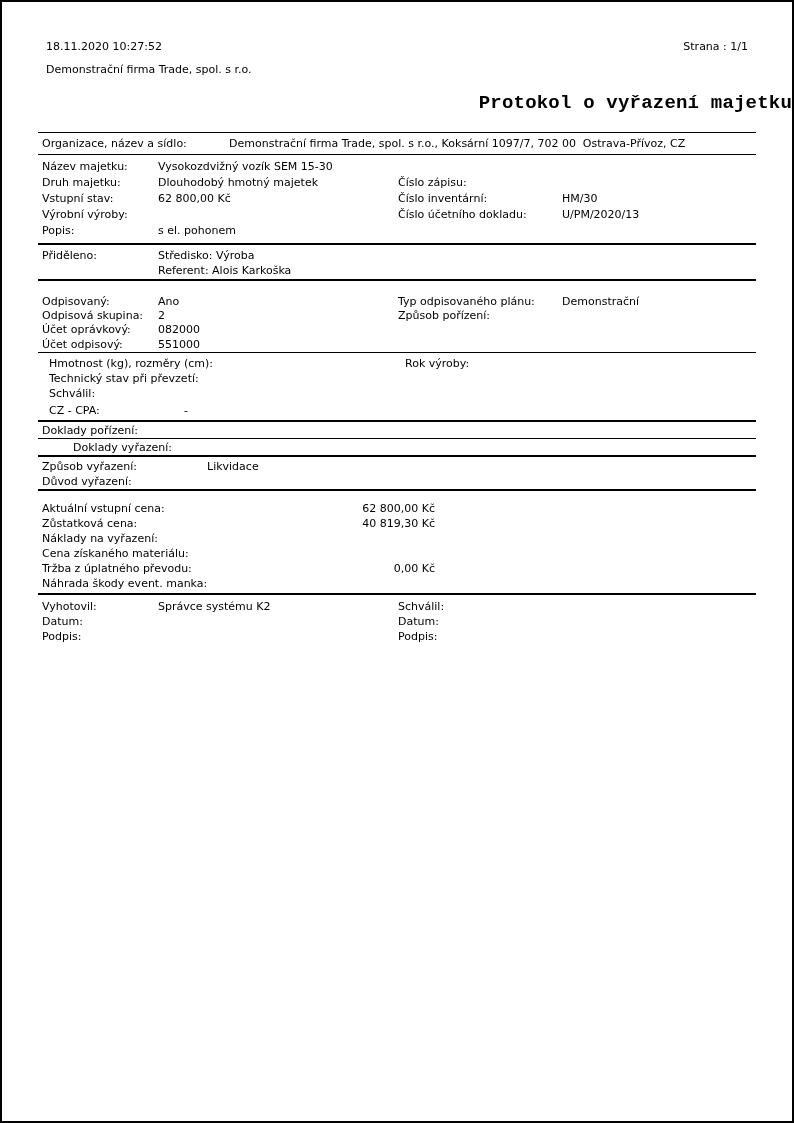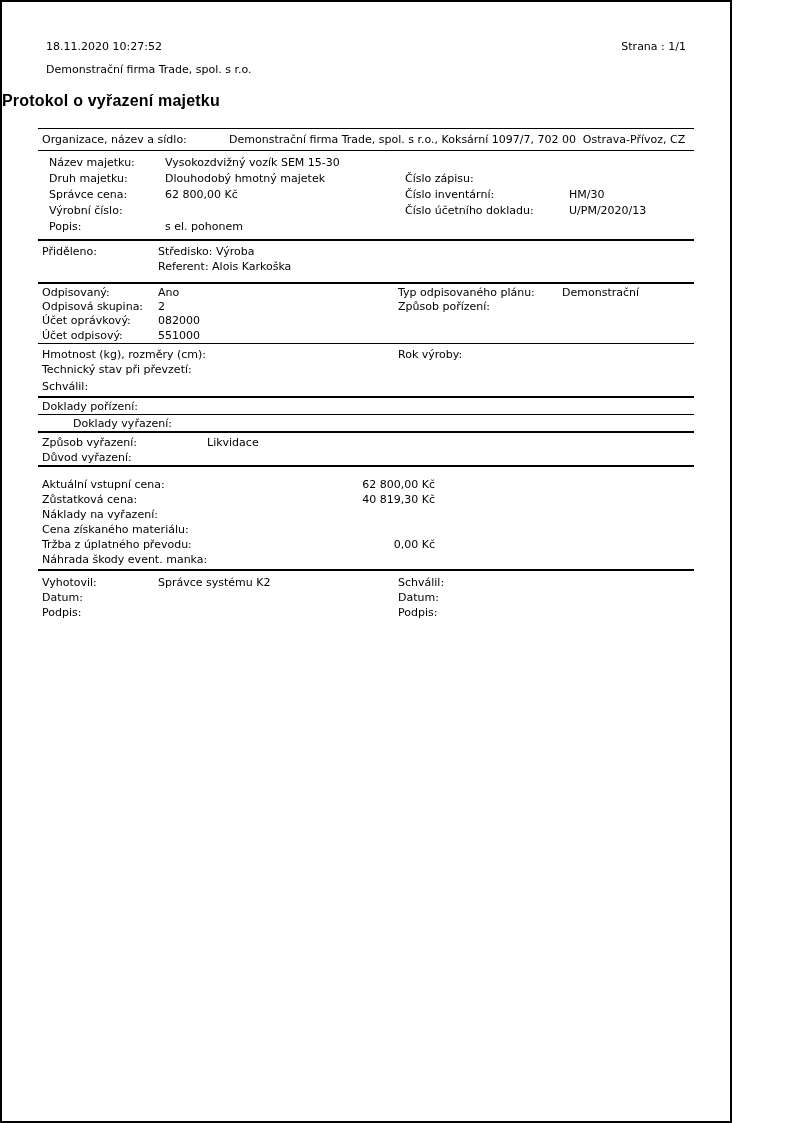--- a/index.html
+++ b/index.html
@@ -1,51 +1,51 @@
 <!DOCTYPE html>
 <html><head>
 <meta charset="utf-8">
 <style>
   html,body{margin:0;padding:0;background:#fff;}
   .page{
-    position:relative;width:732px;height:1123px;box-sizing:border-box;
+    position:relative;width:794px;height:1123px;box-sizing:border-box;
     border:2px solid #000;background:#fff;overflow:hidden;
     font-family:"DejaVu Sans",sans-serif;font-size:11px;color:#000;
   }
   .header{padding:38px 44px 0 44px;}
   .header-line1{display:flex;justify-content:space-between;}
   .company{margin-top:10px;}
   .title{
-    text-align:left;font-weight:bold;font-size:16px;margin-top:16px;
-    font-family:Liberation Sans, sans-serif;letter-spacing:0.2px;
+    text-align:right;font-weight:bold;font-size:19px;margin-top:16px;
+    font-family:Liberation Mono, monospace;letter-spacing:0.2px;
   }
   .content{margin:18px 36px 0 36px;}
   .divider{height:1px;background:#000;}
   .divider.w2{height:2px;}
   .section{position:relative;}
   .row{position:relative;height:15px;line-height:15px;}
   .cell{position:absolute;top:0;white-space:pre;}
   .l1{left:4px;}
   .v1{left:120px;}
   .l2{left:360px;}
   .v2{left:524px;}
 
   .sec-organization{padding:3px 0 2px 0;text-align:center;}
   .sec-organization .row{height:16px;line-height:16px;}
   .sec-organization .v1{left:191px;}
 
-  .sec-asset{padding:4px 0 4px 0;margin-left:7px;}
+  .sec-asset{padding:4px 0 4px 0;}
   .sec-asset .row{height:16px;line-height:16px;}
 
-  .sec-assignment{padding:3px 0 8px 0;}
-
-  .sec-depreciation{padding:2px 0 0 0;}
+  .sec-assignment{padding:3px 0 1px 0;}
+
+  .sec-depreciation{padding:14px 0 0 0;}
   .sec-depreciation .row{height:14.2px;line-height:14.2px;}
 
-  .sec-technical{padding:3px 0 2px 0;}
+  .sec-technical{padding:3px 0 2px 0;margin-left:7px;}
   .sec-technical .row:last-child{margin-top:2px;}
   .sec-technical .v1{left:139px;}
 
   .sec-docs-acquisition{padding:1px 0 0 0;}
   .sec-docs-disposal{padding:1px 0 0 0;margin-left:31px;}
 
   .sec-disposal{padding:2px 0 0 0;}
   .sec-disposal .v1{left:169px;}
 
   .sec-values{padding:10px 0 2px 0;}
@@ -78,27 +78,27 @@
         <div class="row">
           <span class="cell l1">Název majetku:</span>
           <span class="cell v1">Vysokozdvižný vozík SEM 15-30</span>
         </div>
         <div class="row">
           <span class="cell l1">Druh majetku:</span>
           <span class="cell v1">Dlouhodobý hmotný majetek</span>
           <span class="cell l2">Číslo zápisu:</span>
         </div>
         <div class="row">
-          <span class="cell l1">Správce cena:</span>
+          <span class="cell l1">Vstupní stav:</span>
           <span class="cell v1">62 800,00 Kč</span>
           <span class="cell l2">Číslo inventární:</span>
           <span class="cell v2">HM/30</span>
         </div>
         <div class="row">
-          <span class="cell l1">Výrobní číslo:</span>
+          <span class="cell l1">Výrobní výroby:</span>
           <span class="cell l2">Číslo účetního dokladu:</span>
           <span class="cell v2">U/PM/2020/13</span>
         </div>
         <div class="row">
           <span class="cell l1">Popis:</span>
           <span class="cell v1">s el. pohonem</span>
         </div>
       </div>
       <div class="divider w2"></div>
       <div class="section sec-assignment">
@@ -137,20 +137,24 @@
         <div class="row">
           <span class="cell l1">Hmotnost (kg), rozměry (cm):</span>
           <span class="cell l2">Rok výroby:</span>
         </div>
         <div class="row">
           <span class="cell l1">Technický stav při převzetí:</span>
         </div>
         <div class="row">
           <span class="cell l1">Schválil:</span>
         </div>
+        <div class="row">
+          <span class="cell l1">CZ - CPA:</span>
+          <span class="cell v1">-</span>
+        </div>
       </div>
       <div class="divider w2"></div>
       <div class="section sec-docs-acquisition">
         <div class="row">
           <span class="cell l1">Doklady pořízení:</span>
         </div>
       </div>
       <div class="divider"></div>
       <div class="section sec-docs-disposal">
         <div class="row">

